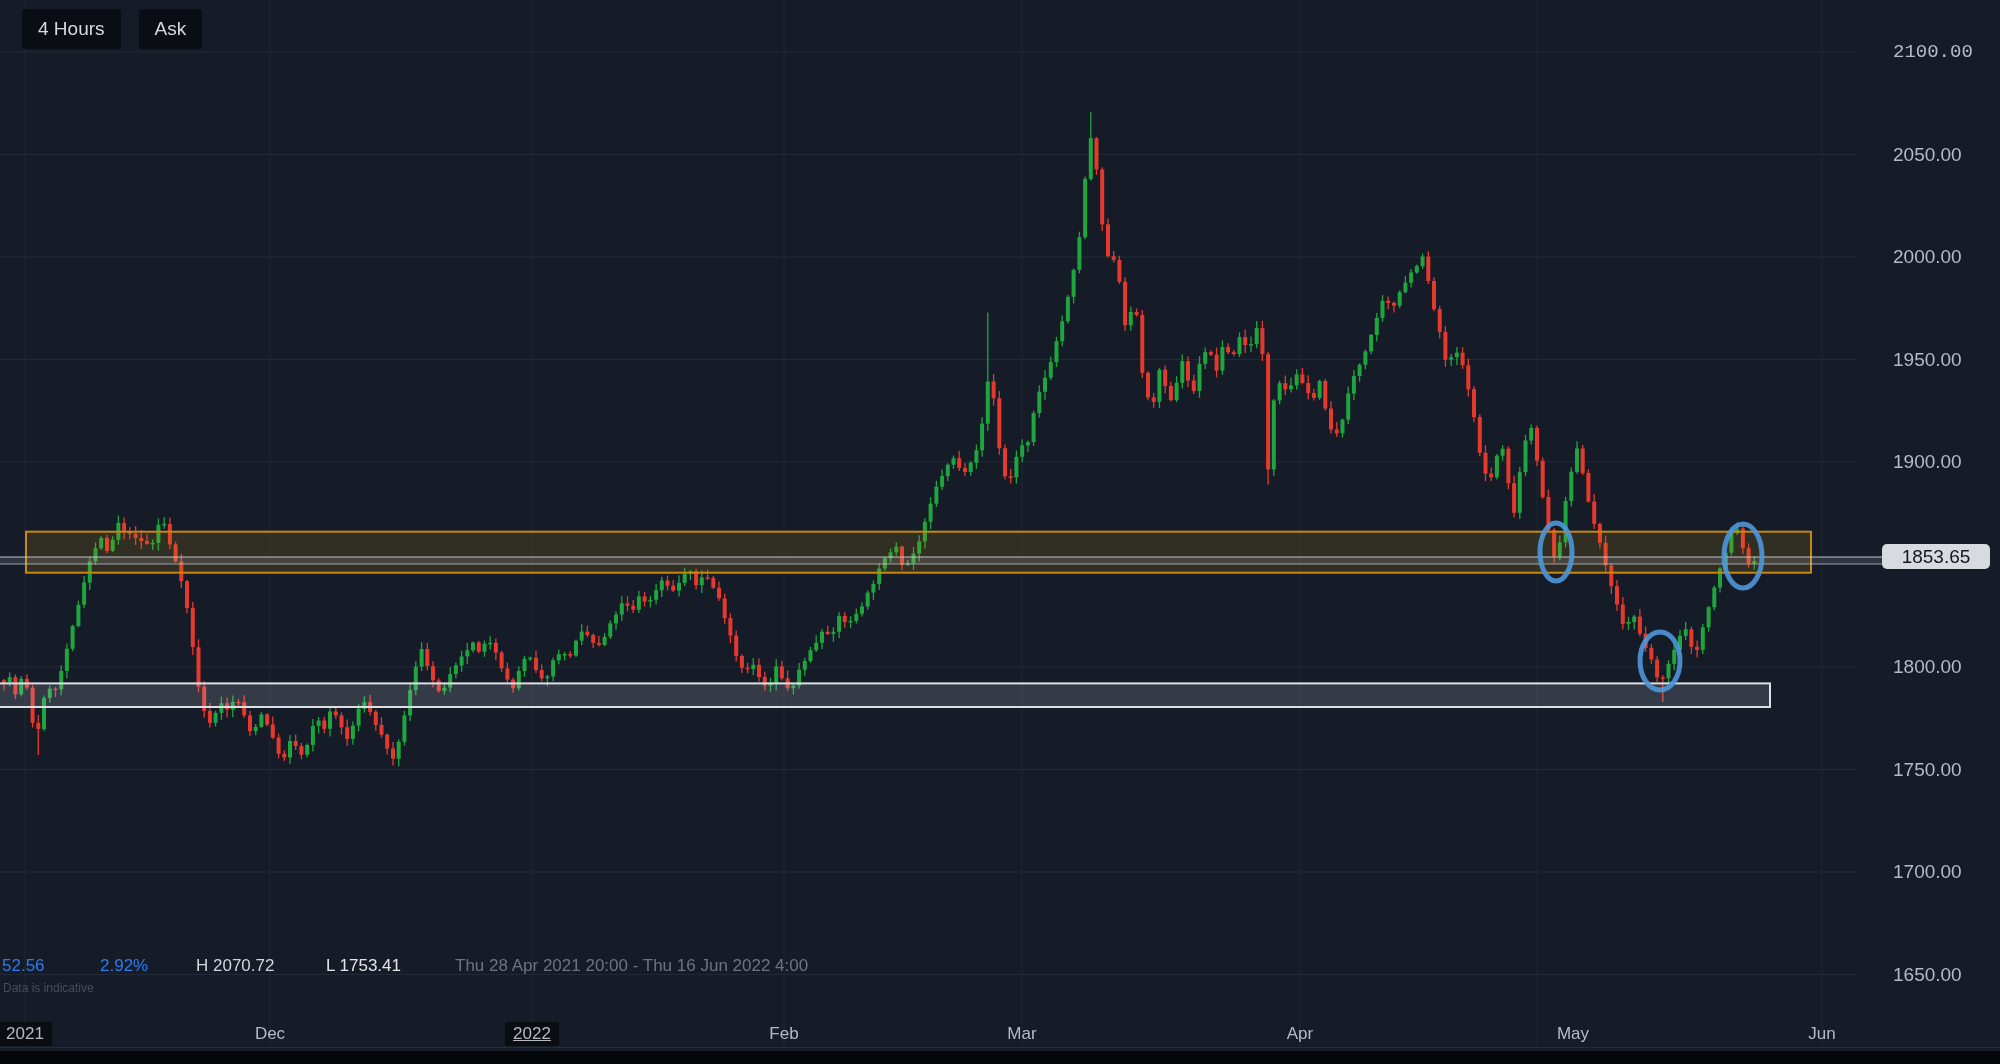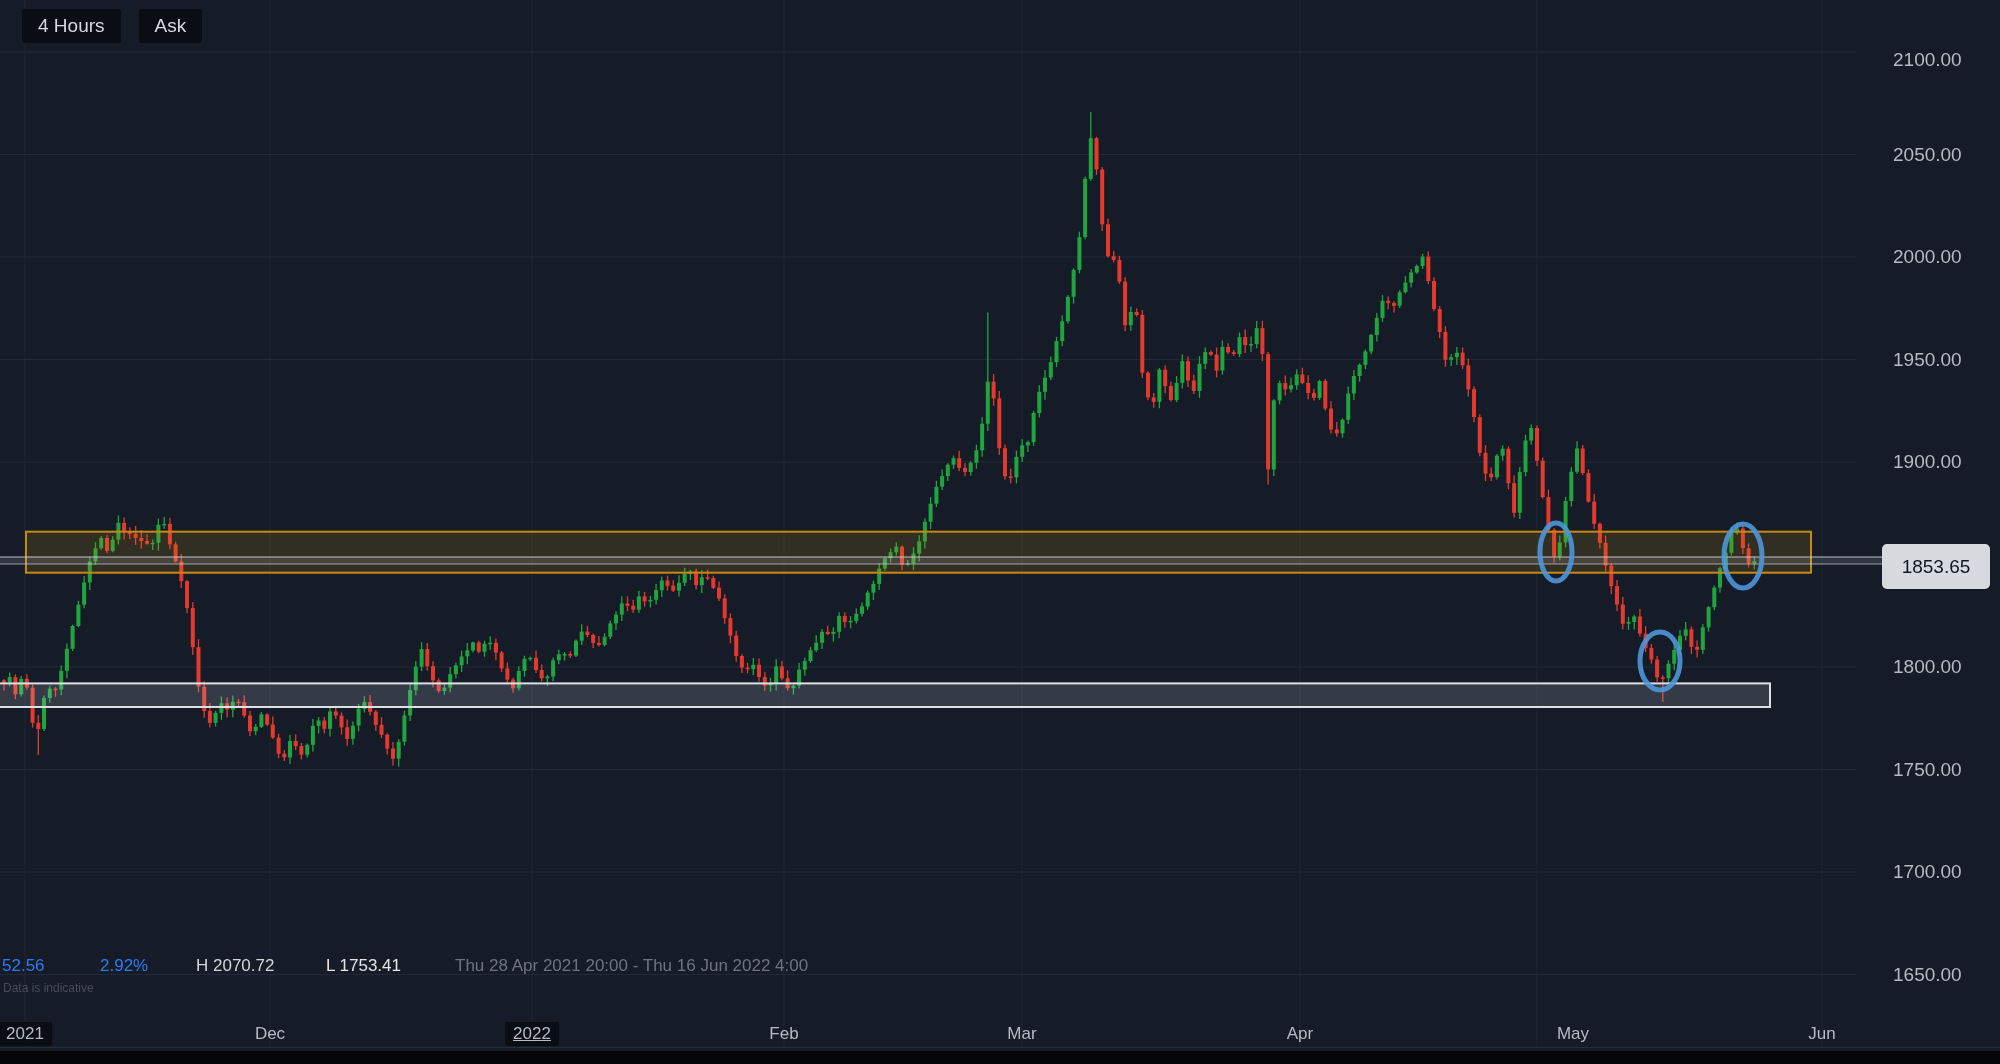--- a/index.html
+++ b/index.html
@@ -4,35 +4,35 @@
 <style>
   html,body{margin:0;padding:0}
   body{
     width:2000px;height:1064px;position:relative;overflow:hidden;
     background:#151c28;
     font-family:"Liberation Sans",sans-serif;
   }
   #chart-svg{position:absolute;left:0;top:0}
   .toolbar{position:absolute;left:22px;top:9px;display:flex;gap:18px}
   .tool-btn{
-    height:34px;background:#0a0d13;color:#d6d9de;border:none;border-radius:3px;
+    height:40px;background:#0a0d13;color:#d6d9de;border:none;border-radius:3px;
     font-family:"Liberation Sans",sans-serif;font-size:19px;padding:0 16px;
     display:flex;align-items:center;justify-content:center;cursor:pointer;
   }
   .y-tick{
     position:absolute;left:1893px;height:24px;line-height:24px;
     font-size:19px;color:#b6bac3;white-space:nowrap;
   }
   .x-tick{
     position:absolute;top:1022px;height:24px;line-height:24px;
     font-size:17px;color:#b6bac3;transform:translateX(-50%);white-space:nowrap;
   }
   .x-tick.year{background:#0a0d12;padding:0 8px;border-radius:2px}
   #price-label{
-    position:absolute;left:1882px;top:544px;width:108px;height:45px;
+    position:absolute;left:1882px;top:544px;width:108px;height:25px;
     background:#d7dade;color:#121722;font-size:19px;border-radius:5px;
     display:flex;align-items:center;justify-content:center;
   }
   .stats{position:absolute;left:0;top:955px;height:22px;font-size:17px;width:1000px}
   .stats span{position:absolute;line-height:22px;white-space:nowrap}
   .s-change{left:2px;color:#2d7bf0}
   .s-pct{left:100px;color:#2d7bf0}
   .s-high{left:196px;color:#d3d6db}
   .s-low{left:326px;color:#e5e5e5}
   .s-range{left:455px;color:#6e7380}
@@ -698,21 +698,21 @@
       </g>
       <line x1="0" y1="1047.5" x2="2000" y2="1047.5" stroke="#262c38" stroke-width="1"></line>
     </svg>
 
   <div class="toolbar">
     <button class="tool-btn">4 Hours</button>
     <button class="tool-btn">Ask</button>
   </div>
 
   <div id="y-axis">
-      <div class="y-tick" style="top: 48px;">2100.00</div>
+      <div class="y-tick" style="top: 40px; font-family: Liberation Mono, monospace;">2100.00</div>
       <div class="y-tick" style="top: 143px;">2050.00</div>
       <div class="y-tick" style="top: 245px;">2000.00</div>
       <div class="y-tick" style="top: 348px;">1950.00</div>
       <div class="y-tick" style="top: 450px;">1900.00</div>
       <div class="y-tick" style="top: 655px;">1800.00</div>
       <div class="y-tick" style="top: 758px;">1750.00</div>
       <div class="y-tick" style="top: 860px;">1700.00</div>
       <div class="y-tick" style="top: 963px;">1650.00</div>
     </div>
 

